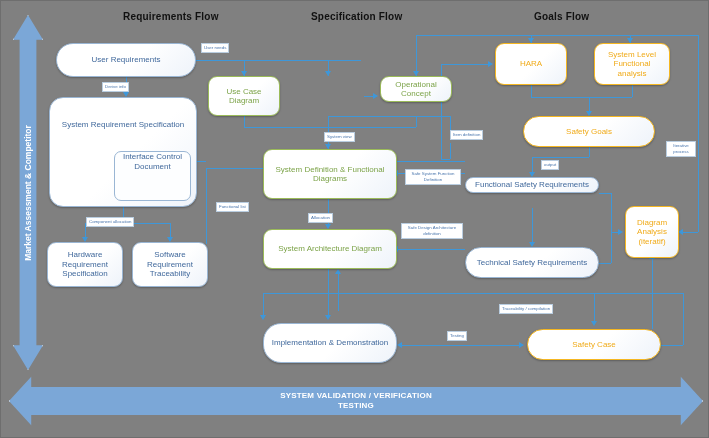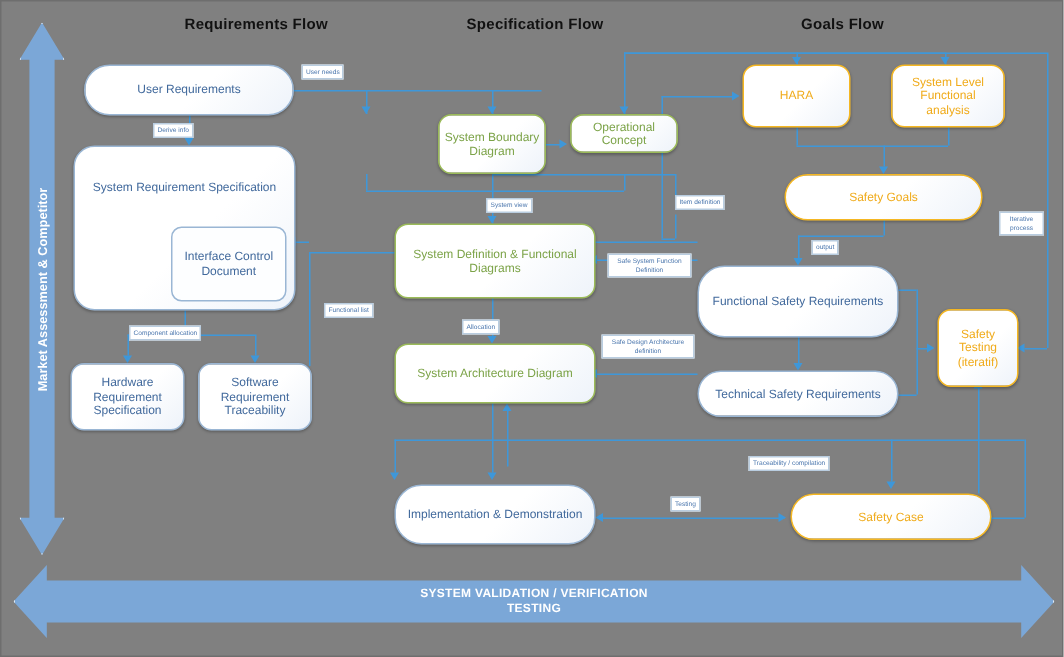--- a/index.html
+++ b/index.html
@@ -28,21 +28,21 @@
   .n-green{border:1.6px solid #9bbb59;color:#7ca348;}
   .n-amber{border:1.8px solid #f5b722;color:#f0ab1a;}
   .n-blue.big{border-radius:14px;}
   .n-amber.pill{border-radius:18px;}
   .n-blue.pill{border-radius:18px;}
 
   
   .inner{
     position:absolute;border:1px solid #9ab6d4;border-radius:7px;
     background:#fdfeff;color:#41699c;font-size:8px;
-    display:flex;align-items:center;justify-content:center;text-align:center;
+    display:flex;align-items:flex-start;justify-content:center;text-align:center;
     line-height:1.25;
   }
 
   
   .ln{position:absolute;background:#3e97d9;}
   .lh{height:1px;}
   .lv{width:1px;}
   .arw{position:absolute;width:0;height:0;}
   .arw.d{border-left:3.5px solid transparent;border-right:3.5px solid transparent;border-top:5px solid #3e97d9;}
   .arw.u{border-left:3.5px solid transparent;border-right:3.5px solid transparent;border-bottom:5px solid #3e97d9;}
@@ -218,50 +218,50 @@
     <span>Interface Control Document</span>
   </div>
 
   <div class="node n-blue" style="left:46px;top:241px;width:76px;height:45px;">
     <span>Hardware Requirement Specification</span>
   </div>
   <div class="node n-blue" style="left:131px;top:241px;width:76px;height:45px;">
     <span>Software Requirement Traceability</span>
   </div>
 
-  <div class="node n-green" style="left:291px;top:75px;width:72px;height:40px;">
-    <span>System Boundary Diagram</span>
+  <div class="node n-green" style="left:207px;top:75px;width:72px;height:40px;">
+    <span>Use Case Diagram</span>
   </div>
   <div class="node n-green" style="left:379px;top:75px;width:72px;height:26px;">
     <span>Operational Concept</span>
   </div>
   <div class="node n-green" style="left:262px;top:148px;width:134px;height:50px;">
     <span>System Definition &amp; Functional Diagrams</span>
   </div>
   <div class="node n-green" style="left:262px;top:228px;width:134px;height:40px;">
     <span>System Architecture Diagram</span>
   </div>
 
   <div class="node n-amber" style="left:494px;top:42px;width:72px;height:42px;">
     <span>HARA</span>
   </div>
   <div class="node n-amber pill" style="left:522px;top:115px;width:132px;height:31px;">
     <span>Safety Goals</span>
   </div>
   <div class="node n-amber" style="left:593px;top:42px;width:76px;height:42px;">
     <span>System Level Functional analysis</span>
   </div>
-  <div class="node n-blue pill" style="left:464px;top:176px;width:134px;height:48px;">
+  <div class="node n-blue pill" style="left:464px;top:176px;width:134px;height:16px;">
     <span>Functional Safety Requirements</span>
   </div>
   <div class="node n-blue pill" style="left:464px;top:246px;width:134px;height:31px;">
     <span>Technical Safety Requirements</span>
   </div>
   <div class="node n-amber" style="left:624px;top:205px;width:54px;height:52px;">
-    <span>Safety Testing (iteratif)</span>
+    <span>Diagram Analysis (iteratif)</span>
   </div>
   <div class="node n-blue pill" style="left:262px;top:322px;width:134px;height:40px;">
     <span>Implementation &amp; Demonstration</span>
   </div>
   <div class="node n-amber pill" style="left:526px;top:328px;width:134px;height:31px;">
     <span>Safety Case</span>
   </div>
 
   <div class="elabel" style="left:200px;top:42px;">User needs</div>
   <div class="elabel" style="left:101px;top:81px;">Derive info</div>

